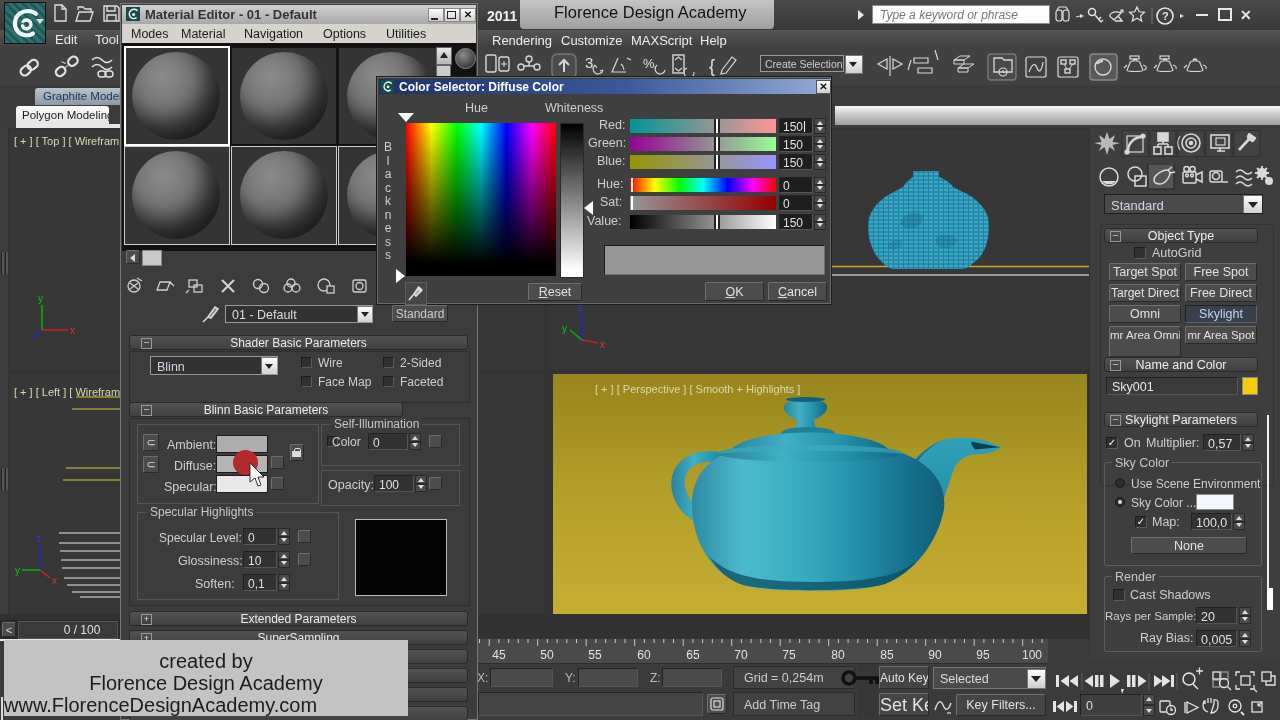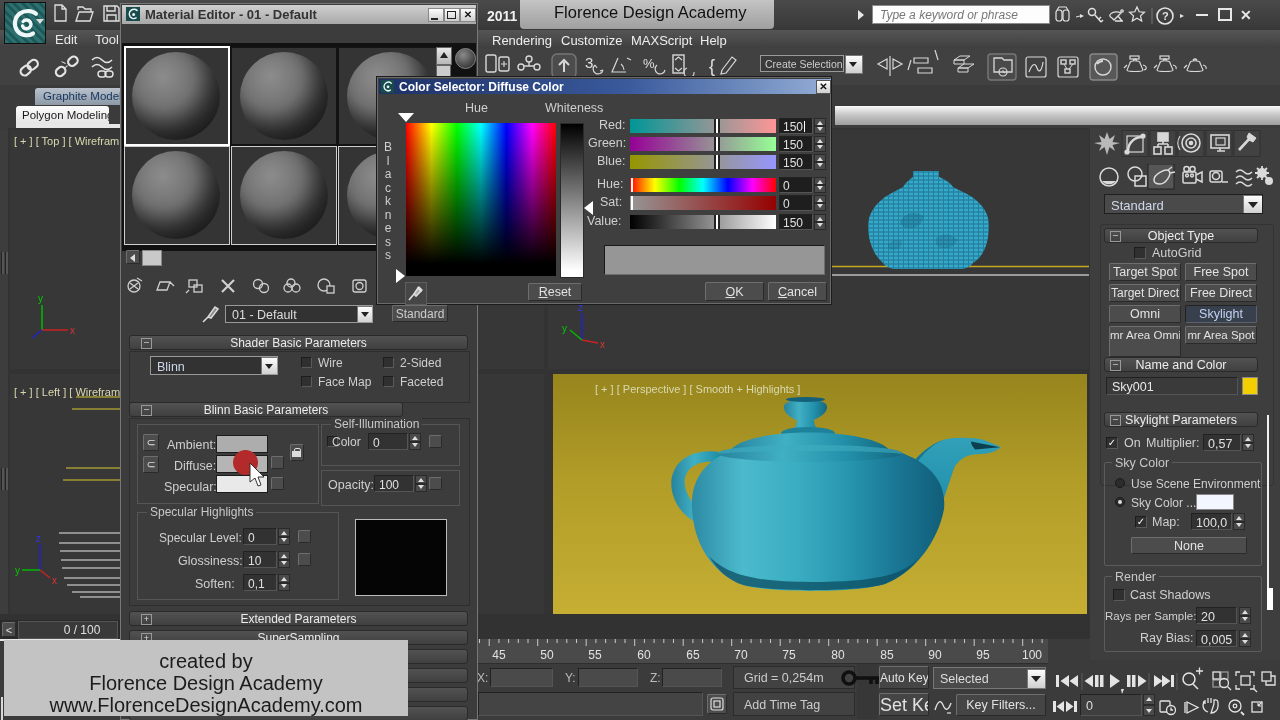--- a/index.html
+++ b/index.html
@@ -650,20 +650,27 @@
       <span style="position:absolute;left:23px;top:2px;font-size:13px;font-weight:bold;color:#333;">Material Editor - 01 - Default</span>
       <span class="abs" style="left:306px;top:3px;width:14px;height:12px;background:linear-gradient(#fdfdfd,#cfcfcf);border:1px solid #888;">
           <i style="position:absolute;left:2px;bottom:1px;width:7px;height:2px;background:#222;"></i>
         </span>
       <span class="abs" style="left:322px;top:3px;width:14px;height:12px;background:linear-gradient(#fdfdfd,#cfcfcf);border:1px solid #888;">
           <i style="position:absolute;left:2px;top:2px;width:7px;height:6px;border:1px solid #222;"></i>
         </span>
       <span class="abs" style="left:338px;top:3px;width:14px;height:12px;background:linear-gradient(#fdfdfd,#cfcfcf);border:1px solid #888;color:#111;font-size:10px;font-weight:bold;text-align:center;line-height:12px;font-style:normal;">✕</span>
     </div>
 
+    <div class="abs" style="left:1px;top:20px;width:354px;height:19px;background:#d6d3ce;">
+      <span style="position:absolute;left:9px;top:3px;font-size:12.5px;color:#1a1a1a;">Modes</span>
+      <span style="position:absolute;left:59px;top:3px;font-size:12.5px;color:#1a1a1a;">Material</span>
+      <span style="position:absolute;left:122px;top:3px;font-size:12.5px;color:#1a1a1a;">Navigation</span>
+      <span style="position:absolute;left:201px;top:3px;font-size:12.5px;color:#1a1a1a;">Options</span>
+      <span style="position:absolute;left:264px;top:3px;font-size:12.5px;color:#1a1a1a;">Utilities</span>
+    </div>
 
     <div class="abs" style="left:1px;top:39px;width:354px;height:208px;background:#111;"></div>
 
     <div class="abs" style="left:3px;top:42px;width:102px;height:96px;background:#343434;border:2px solid #fff;">
       <div style="position:absolute;left:6px;top:4px;width:88px;height:88px;border-radius:50%;background:radial-gradient(circle at 35% 28%,#8c8c8c,#737373 36%,#535353 61%,#343434 84%,#2a2a2a 96%);box-shadow:inset -12px -16px 20px rgba(0,0,0,0.5);"></div>
       </div>
     <div class="abs" style="left:110px;top:43px;width:104px;height:96px;background:#343434;border:1px solid #141414;">
       <div style="position:absolute;left:8px;top:4px;width:88px;height:88px;border-radius:50%;background:radial-gradient(circle at 35% 28%,#8c8c8c,#737373 36%,#535353 61%,#343434 84%,#2a2a2a 96%);box-shadow:inset -12px -16px 20px rgba(0,0,0,0.5);"></div>
       </div>
     <div class="abs" style="left:217px;top:43px;width:104px;height:96px;background:#343434;border:1px solid #141414;">
@@ -937,16 +944,16 @@
     <div class="btn" style="left:328px;top:205px;width:59px;height:19px;font-size:12.5px;line-height:18px;"><u>O</u>K</div>
     <div class="btn" style="left:391px;top:205px;width:59px;height:19px;font-size:12.5px;line-height:18px;"><u>C</u>ancel</div>
   </div>
 
   <div class="abs" style="left:520px;top:0;width:254px;height:29px;background:linear-gradient(#c4c4c4,#9f9f9f);border-radius:0 0 4px 4px;">
     <span style="position:absolute;left:34px;top:3px;font-size:16.5px;color:#111;">Florence Design Academy</span>
     </div>
   <div class="abs" style="left:4px;top:640px;width:404px;height:76px;background:#c3c3c3;">
     <div style="position:absolute;left:0;width:404px;top:10px;text-align:center;font-size:20px;color:#1c1c1c;">created by</div>
     <div style="position:absolute;left:0;width:404px;top:32px;text-align:center;font-size:20px;color:#1c1c1c;">Florence Design Academy</div>
-    <div style="position:absolute;left:0;width:404px;top:54px;text-align:center;font-size:20px;color:#1c1c1c;">www.FlorenceDesignAcademy.com</div>
+    <div style="position:absolute;left:0;width:404px;top:54px;font-size:20px;color:#1c1c1c;">www.FlorenceDesignAcademy.com</div>
   </div>
 
 </div>
 
 </body></html>

